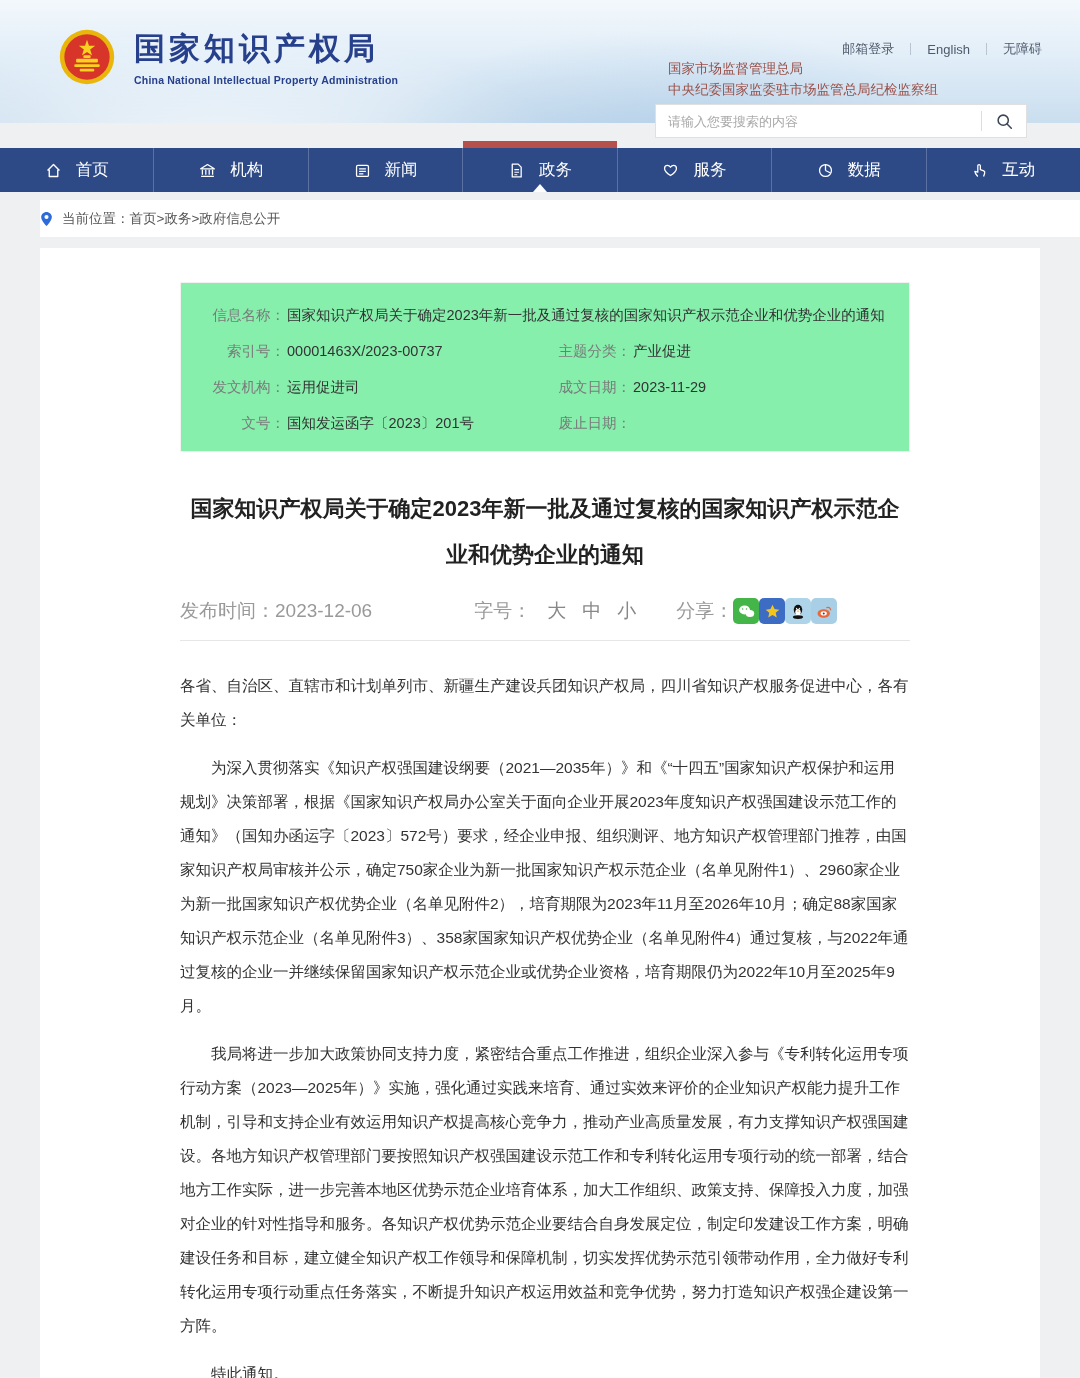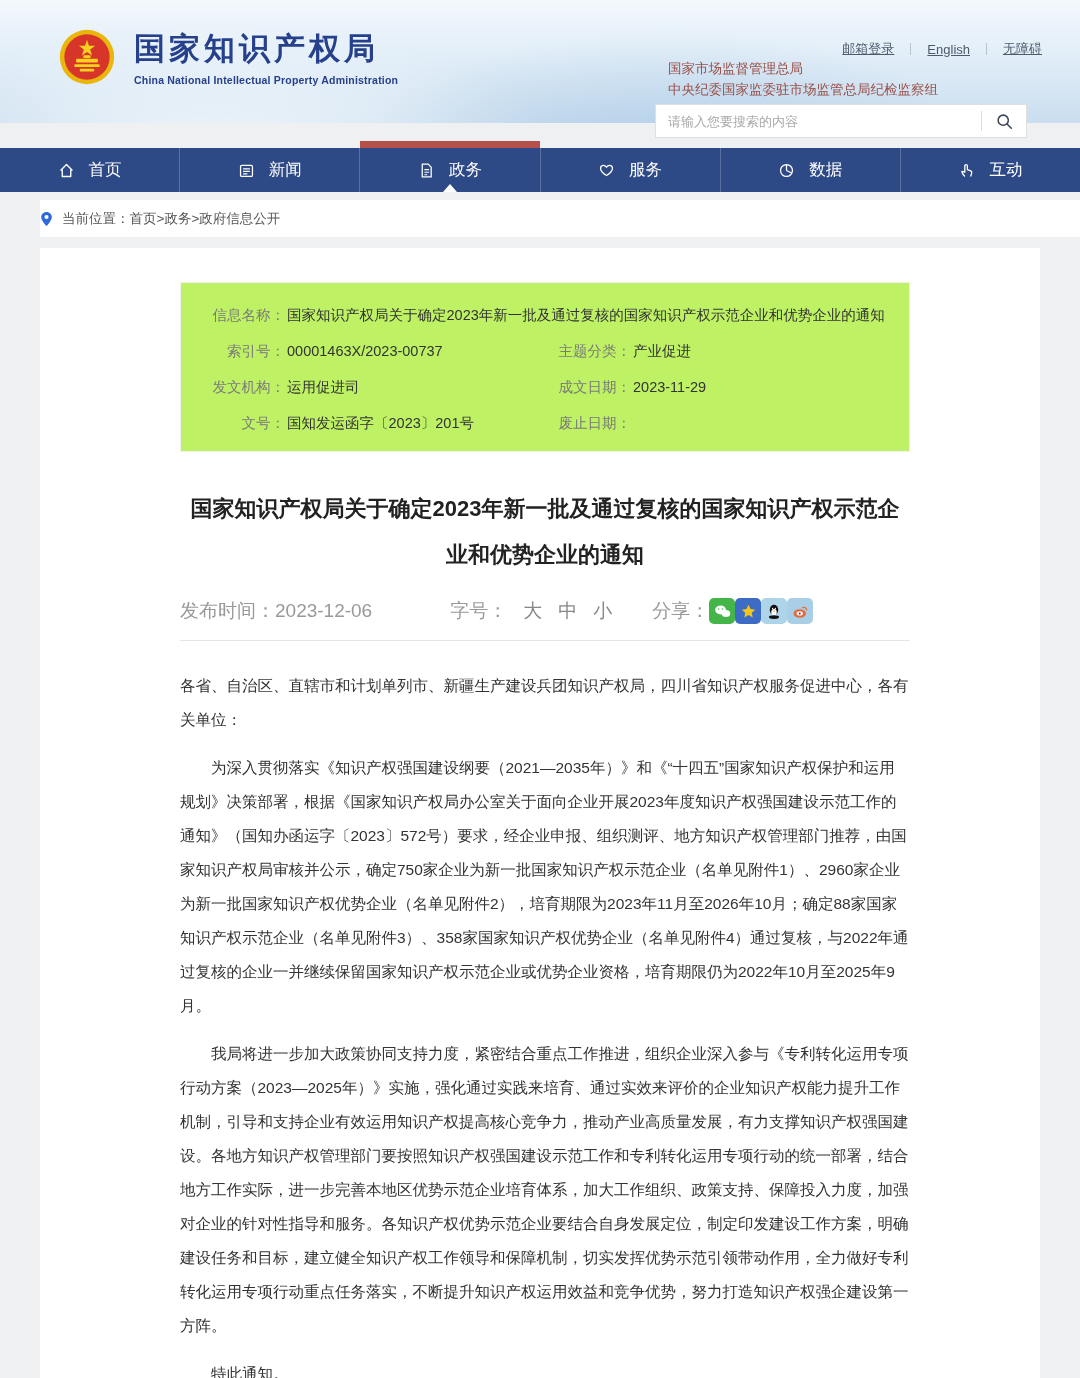--- a/index.html
+++ b/index.html
@@ -16,21 +16,21 @@
     background:
       radial-gradient(ellipse 420px 160px at 62% 115%, rgba(167,199,228,.55), rgba(167,199,228,0) 70%),
       radial-gradient(ellipse 500px 190px at 20% 130%, rgba(255,255,255,.8), rgba(255,255,255,0) 70%),
       linear-gradient(180deg,#f3f8fc 0%,#e2eef8 45%,#cadeef 100%);
   }
   .brand { position:absolute; left:58px; top:28px; display:flex; align-items:center; }
   .emblem { width:58px; height:58px; flex:0 0 auto; }
   .brand-text { margin-left:18px; }
   .brand-cn { font-size:31px; font-weight:bold; color:#27408c; letter-spacing:4px; }
   .brand-en { font-size:10.5px; font-weight:bold; color:#27408c; margin-top:4px; letter-spacing:.2px; }
-  .top-links { position:absolute; right:38px; top:40px; font-size:13px; color:#4e5a6b; display:flex; align-items:center;text-decoration:underline; }
+  .top-links { position:absolute; right:38px; top:40px; font-size:13px; color:#4e5a6b; display:flex; align-items:center; }
   .top-links .tl { cursor:pointer; }
   .top-links .sep { width:1px; height:12px; background:#b9c4d2; margin:0 16px; }
   .related-orgs { position:absolute; left:668px; top:58px; font-size:13.5px; color:#9a4f47; line-height:21px; }
   .search-wrap {
     position:absolute; left:655px; top:104px; width:372px; height:34px;
     background:#fff; border:1px solid #e0e0e0; display:flex; align-items:center;
   }
   .search-wrap input {
     flex:1; border:none; outline:none; height:100%; padding:0 12px;
     font-size:13px; color:#333; background:transparent;
@@ -61,35 +61,35 @@
     background:#fff; display:flex; align-items:center; 
     font-size:13.5px; color:#555;
   }
   .breadcrumb .pin { margin-right:9px; display:flex; }
   
   .card {
     position:absolute; top:248px; left:40px; width:1000px; height:1130px;
     background:#fff; padding:34px 130px 0 140px;
   }
   
-  .doc-info { background:#bef264; border:1px solid #f2f2f2; padding:14px 18px 10px 18px; font-size:14.5px; }
+  .doc-info { background:#86efac; border:1px solid #f2f2f2; padding:14px 18px 10px 18px; font-size:14.5px; }
   .di-row { display:flex; line-height:36px; }
   .di-cell { display:flex; flex:1; }
   .di-label { width:86px; text-align:right; color:#7a7a7a; flex:0 0 auto; }
   .di-val { color:#333; padding-left:2px; }
   
   .art-title {
     margin:34px auto 0 auto; max-width:762px; text-align:center;
     font-size:22px; font-weight:bold; color:#222; line-height:46px;
   }
   .meta-row {
     margin-top:20px; display:flex; align-items:flex-end; font-size:19px; color:#999;
   }
   .meta-left { flex:0 0 auto; }
-  .meta-mid { margin-left:78px; display:flex; align-items:center; gap:16px; }
+  .meta-mid { margin-left:102px; display:flex; align-items:center; gap:16px; }
   .meta-mid .fs { cursor:pointer; color:#888; }
   .meta-share { margin-left:40px; display:flex; align-items:center; }
   .share-ic { width:26px; height:26px; border-radius:5px; display:flex; align-items:center; justify-content:center; cursor:pointer; }
   .share-wechat { background:#44b549; }
   .share-qzone  { background:#3d6cc4; }
   .share-qq     { background:#aed4ea; }
   .share-weibo  { background:#a8cfe5; }
   .divider { border:none; border-top:1px solid #e6e6e6; margin-top:16px; }
   .body-text { margin-top:28px; font-size:15.5px; line-height:34px; color:#333; }
   .body-text p { margin-bottom:14px; }
@@ -145,20 +145,29 @@
     <span class="nicon">
       <svg width="17" height="17" viewBox="0 0 20 20">
           <path d="M3 10 L10 3 L17 10 M5 9 V17 H15 V9" fill="none" stroke="#fff" stroke-width="1.6" stroke-linejoin="round"></path>
         </svg>
     </span>
     <span>首页</span>
   </div>
   <div class="nav-item">
     <span class="nicon">
       <svg width="17" height="17" viewBox="0 0 20 20">
+          <path d="M2 8 L10 3 L18 8 Z" fill="none" stroke="#fff" stroke-width="1.5" stroke-linejoin="round"></path>
+          <path d="M4 9 V15 M8 9 V15 M12 9 V15 M16 9 V15 M2.5 17 H17.5" stroke="#fff" stroke-width="1.5"></path>
+        </svg>
+    </span>
+    <span>机构</span>
+  </div>
+  <div class="nav-item">
+    <span class="nicon">
+      <svg width="17" height="17" viewBox="0 0 20 20">
           <rect x="3" y="4" width="14" height="13" rx="1.5" fill="none" stroke="#fff" stroke-width="1.5"></rect>
           <path d="M6 8 H14 M6 11 H14 M6 14 H11" stroke="#fff" stroke-width="1.4"></path>
         </svg>
     </span>
     <span>新闻</span>
   </div>
   <div class="nav-item active">
     <span class="nicon">
       <svg width="17" height="17" viewBox="0 0 20 20">
           <path d="M5 2.5 H12 L15.5 6 V17.5 H5 Z" fill="none" stroke="#fff" stroke-width="1.5" stroke-linejoin="round"></path>

